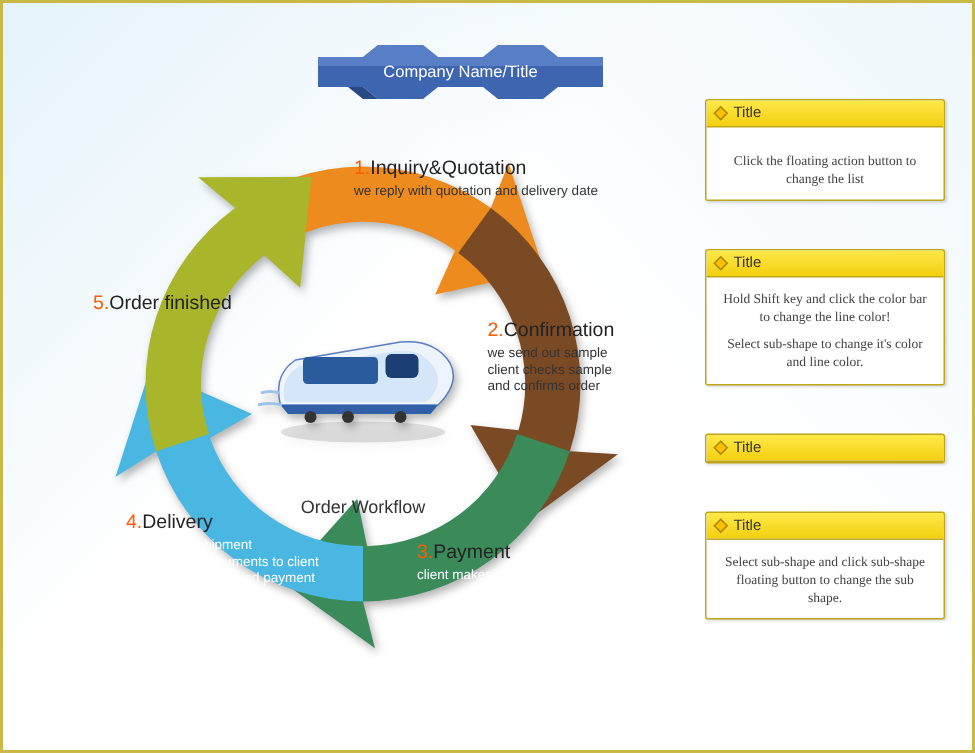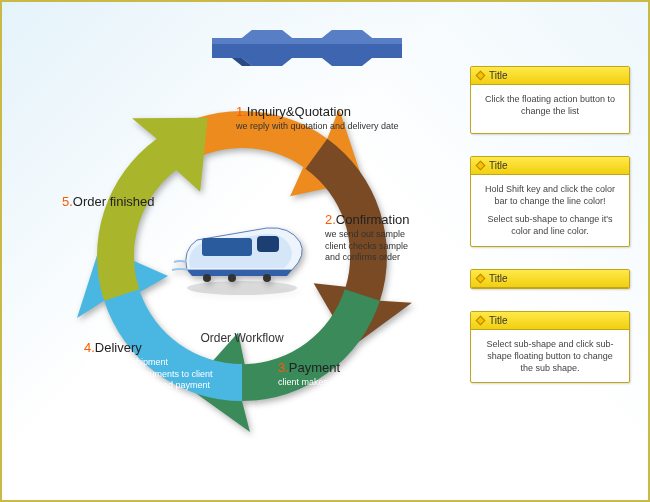--- a/index.html
+++ b/index.html
@@ -80,21 +80,21 @@
   .s4 { top: 264px; left: 22px; width: 170px; }
   .s4 .desc { color: #fff; }
   .s5 { top: 118px; left: 0px; width: 120px; }
   .info-cards {
     position: absolute;
     top: 64px;
     right: 18px;
     width: 160px;
     display: flex;
     flex-direction: column;
-    gap: 22px;
+    gap: 32px;
   }
   .card {
     border: 1px solid #bfa61a;
     background: #fff;
     border-radius: 2px;
     box-shadow: 1px 1px 2px rgba(0,0,0,0.15);
     overflow: hidden;
     position: relative;
   }
   .card-head {
@@ -114,22 +114,23 @@
   .card-head .ht { font-size: 10px; color: #333; }
   .card-body {
     padding: 8px 10px;
     font-size: 9px;
     color: #444;
     line-height: 1.35;
     text-align: center;
     min-height: 48px;
     display: flex;
     flex-direction: column;
-    justify-content: flex-start;
+    justify-content: flex-end;
     gap: 6px;
+    font-family: Liberation Serif, serif;
   }
   .watermark {
     position: absolute;
     left: 6px;
     bottom: 4px;
     font-size: 8px;
     color: rgba(0,0,0,0.12);
     letter-spacing: 0.5px;
   }
 </style>
@@ -137,20 +138,21 @@
 <body>
 
 <div class="bg-rays"></div>
 
 <div class="title-banner">
   <svg viewBox="0 0 190 38">
     <polygon points="0,8 30,8 40,0 70,0 80,8 110,8 120,0 150,0 160,8 190,8 190,28 160,28 150,36 120,36 110,28 80,28 70,36 40,36 30,28 0,28" fill="#3e66b0"></polygon>
     <polygon points="0,8 30,8 40,0 70,0 80,8 110,8 120,0 150,0 160,8 190,8 190,14 0,14" fill="#6b8fd4" opacity="0.6"></polygon>
     <polygon points="0,28 30,28 40,36 30,36 20,28" fill="#2a4a85"></polygon>
   </svg>
+  <div class="label">Company Name/Title</div>
 </div>
 
 <div class="cycle-wrap">
   <svg viewBox="0 0 360 360">
     <defs>
       <path id="segBase" d="M 180 35 A 145 145 0 0 1 317.9 135.2 L 345 118 L 322 190 L 254 160 L 282 144 A 108 108 0 0 0 180 72 Z"></path>
     </defs>
     <g>
       <use href="#segBase" fill="#ed8b1f" transform="rotate(-36 180 180)"></use>
     </g>

